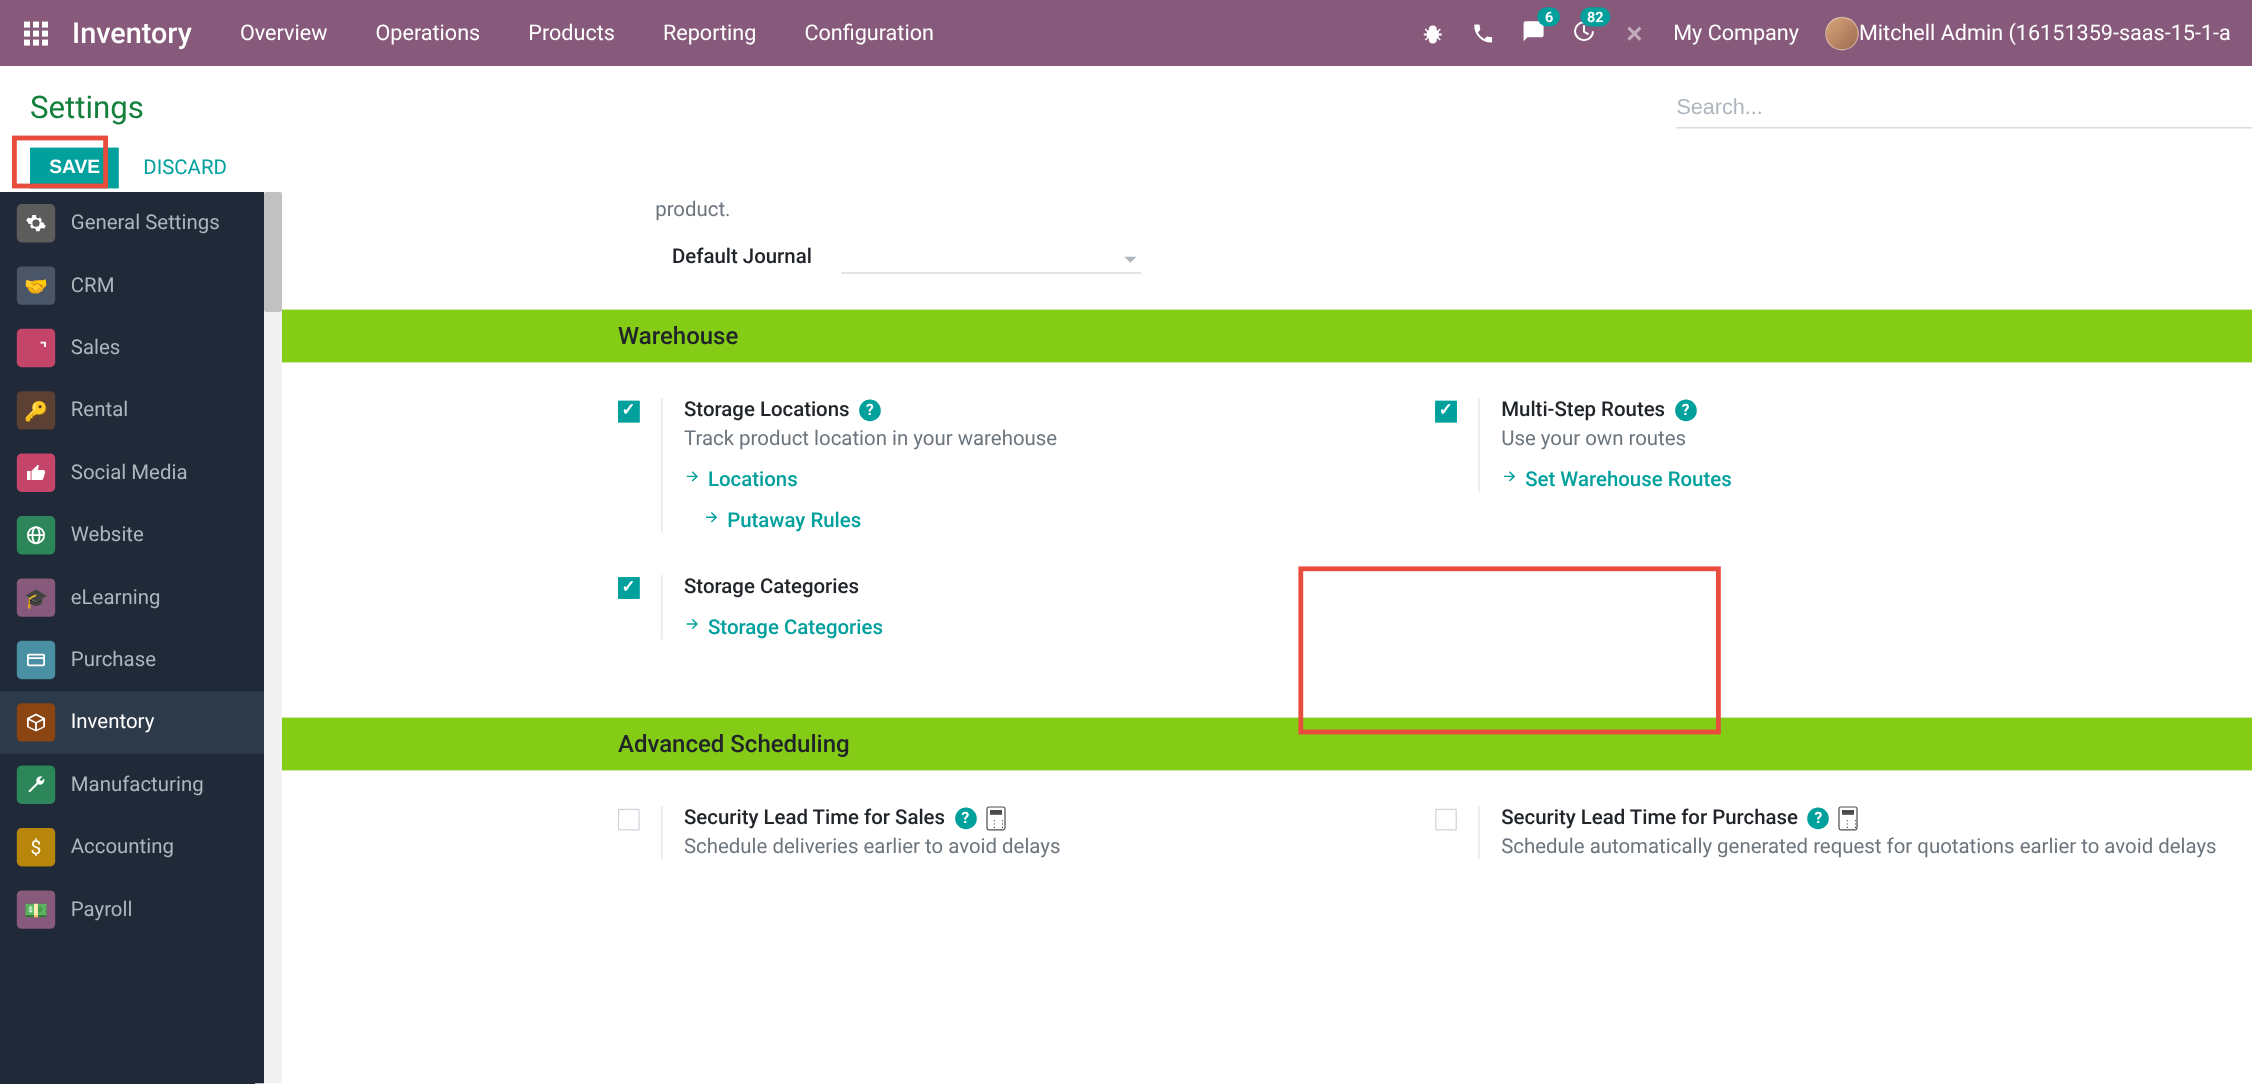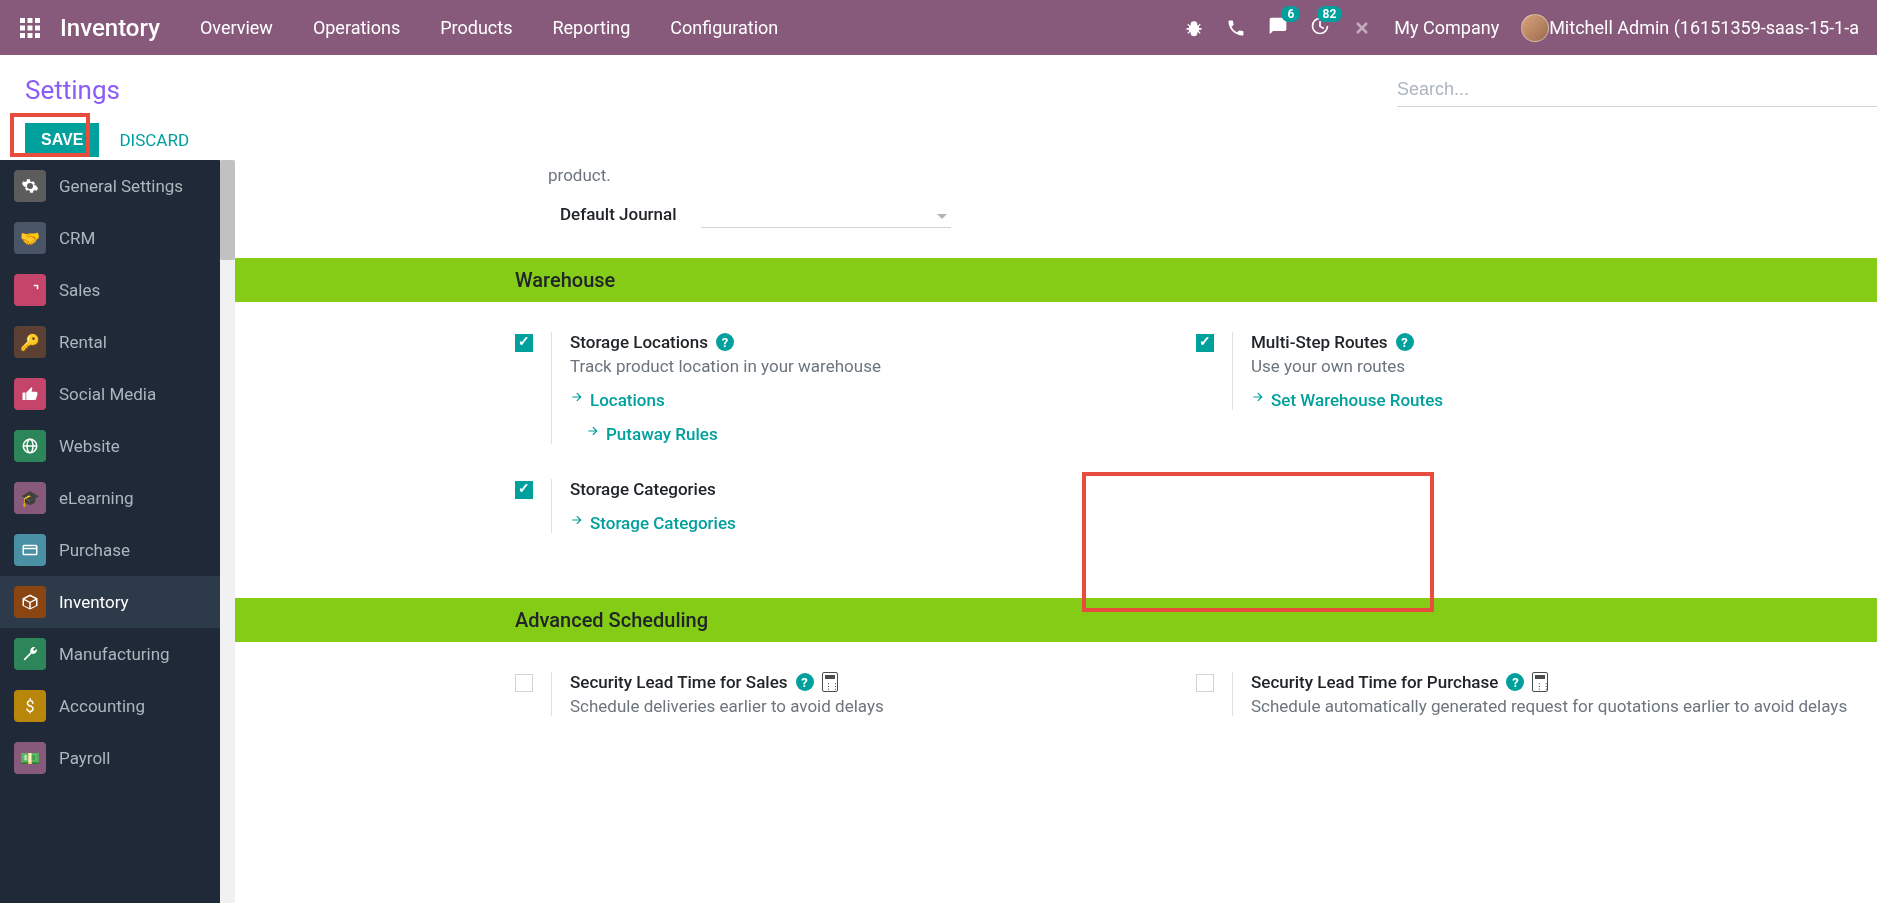--- a/index.html
+++ b/index.html
@@ -13,21 +13,21 @@
 .topbar-right { margin-left: auto; display: flex; align-items: center; gap: 22px; }
 .ticon { width: 20px; height: 20px; fill: #fff; cursor: pointer; position: relative; }
 .badge-wrap { position: relative; cursor: pointer; }
 .badge { position: absolute; top: -10px; right: -12px; background: #00a09d; color: #fff; border-radius: 10px; font-size: 12px; font-weight: 700; padding: 1px 6px; }
 .company { font-size: 18px; color: #fff; cursor: pointer; }
 .user { display: flex; align-items: center; cursor: pointer; }
 .avatar { width: 28px; height: 28px; border-radius: 50%; background: linear-gradient(135deg,#d9a47a,#9b6b50); border: 1px solid rgba(255,255,255,.4); }
 .user-name { font-size: 18px; color: #fff; white-space: nowrap; }
 
 .page-header { height: 105px; padding: 20px 25px 0; position: relative; }
-.page-title { font-size: 26px; color: #8b5cf6; margin-bottom: 18px; }
+.page-title { font-size: 26px; color: #15803d; margin-bottom: 18px; }
 .actions { display: flex; align-items: center; gap: 20px; }
 .save-btn { background: #00a09d; color: #fff; border: none; padding: 8px 16px; font-size: 16px; font-weight: 700; cursor: pointer; }
 .discard-btn { color: #00a09d; font-size: 17px; text-decoration: none; cursor: pointer; }
 .search-wrap { position: absolute; right: -10px; top: 18px; width: 490px; }
 .search-input { width: 100%; border: none; border-bottom: 1px solid #ced4da; font-size: 18px; padding: 6px 0; outline: none; color: #495057; }
 .search-input::placeholder { color: #adb5bd; }
 
 .content { display: flex; height: calc(100vh - 160px); }
 .scrollbar-track { width: 15px; background: #f1f1f1; }
 .scrollbar-thumb { width: 15px; height: 100px; background: #c1c1c1; border-radius: 2px; }
@@ -44,21 +44,21 @@
 .si-elearn { background: #875a7b; }
 .si-purchase { background: #4a90a4; }
 .si-inventory { background: #8b4513; }
 .si-mfg { background: #2d8659; }
 .si-acct { background: #b8860b; }
 .si-payroll { background: #875a7b; }
 .side-icon svg { width: 18px; height: 18px; fill: #fff; }
 .side-icon span { color: #fff; font-size: 16px; }
 
 .main { flex: 1; overflow-y: auto; background: #fff; }
-.truncated-text { color: #6c757d; font-size: 17px; padding-left: 325px; padding-top: 5px; border-left: 3px solid #8b5cf6; margin-left: -15px; margin-bottom: 15px; }
+.truncated-text { color: #6c757d; font-size: 17px; padding-left: 325px; padding-top: 5px; border-left: 1px solid #8b5cf6; margin-left: -15px; margin-bottom: 15px; }
 .journal-row { display: flex; align-items: center; gap: 24px; padding-left: 325px; margin-bottom: 30px; }
 .journal-label { font-size: 17px; color: #212529; font-weight: 500; }
 .journal-select { width: 250px; border: none; border-bottom: 1px solid #ced4da; font-size: 16px; padding: 4px 0; position: relative; color: #495057; }
 .journal-select::after { content: ""; position: absolute; right: 4px; top: 50%; border: 5px solid transparent; border-top-color: #adb5bd; }
 
 .section-header { background: #84cc16; padding: 10px 280px; font-size: 20px; font-weight: 500; color: #212529; }
 .settings-grid { display: flex; padding: 30px 0 30px 280px; gap: 0; }
 .col { flex: 1; }
 .setting-block { display: flex; gap: 18px; margin-bottom: 35px; }
 .chk { width: 18px; height: 18px; flex-shrink: 0; margin-top: 2px; cursor: pointer; border: 1px solid #ced4da; position: relative; }

